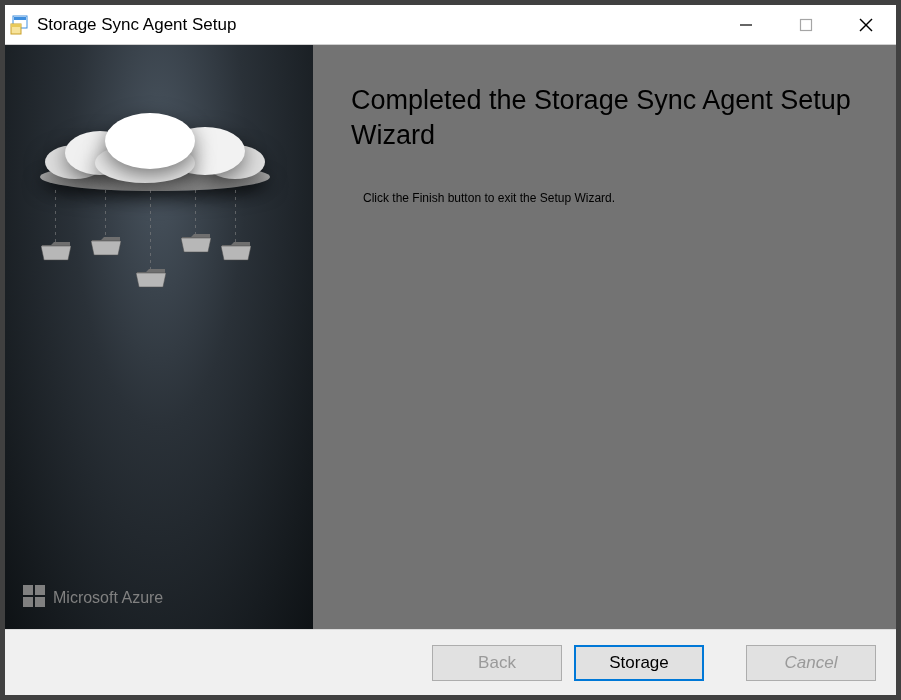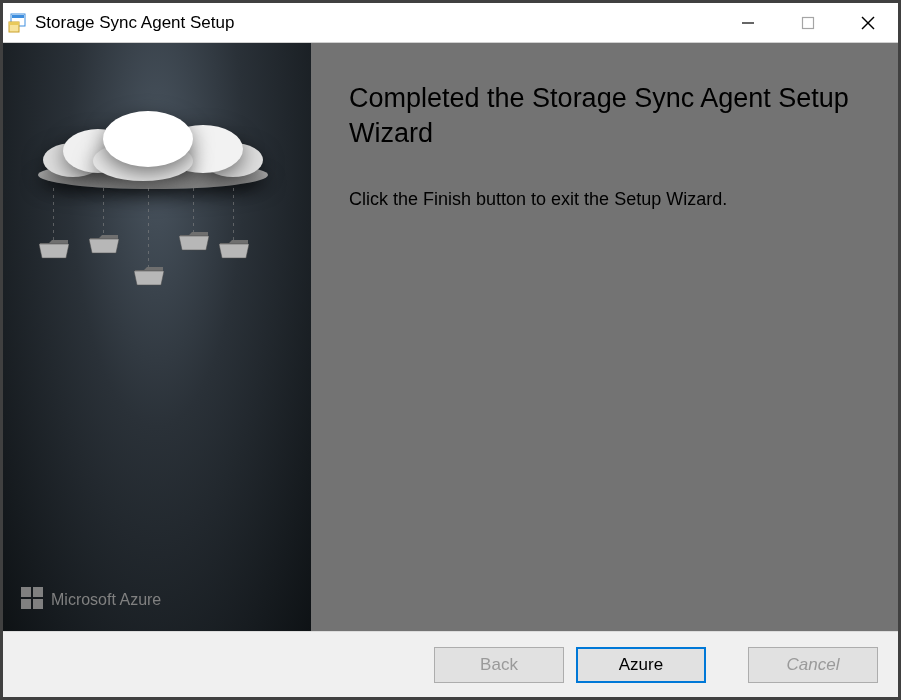--- a/index.html
+++ b/index.html
@@ -12,21 +12,21 @@
       background: #fff;
       width: 901px;
       height: 700px;
       overflow: hidden;
     }
     .window {
       width: 901px;
       height: 700px;
       display: flex;
       flex-direction: column;
-      border: 3px solid #404040;
+      border: 5px solid #404040;
     }
     .titlebar {
       height: 40px;
       background: #fff;
       display: flex;
       align-items: center;
       padding: 0 0 0 4px;
       border-bottom: 1px solid #d0d0d0;
     }
     .titlebar-icon {
@@ -158,22 +158,23 @@
       background: #737373;
     }
     .heading {
       font-size: 27px;
       font-weight: 400;
       color: #000;
       line-height: 1.3;
       margin-bottom: 38px;
     }
     .body-text {
-      font-size: 18px;
+      font-size: 12px;
       color: #000;
+      margin-left: 12px;
     }
     .button-bar {
       height: 66px;
       background: #f0f0f0;
       display: flex;
       justify-content: flex-end;
       align-items: center;
       gap: 12px;
       padding: 0 20px 0 0;
       border-top: 1px solid #dcdcdc;
@@ -297,16 +298,16 @@
     </div>
 
     <div class="main">
       <h1 class="heading">Completed the Storage Sync Agent Setup Wizard</h1>
       <p class="body-text">Click the Finish button to exit the Setup Wizard.</p>
     </div>
   </div>
 
   <div class="button-bar">
     <button class="btn disabled">Back</button>
-    <button class="btn primary">Azure</button>
+    <button class="btn primary">Storage</button>
     <button class="btn disabled cancel-gap">Cancel</button>
   </div>
 </div>
 
 </body></html>

